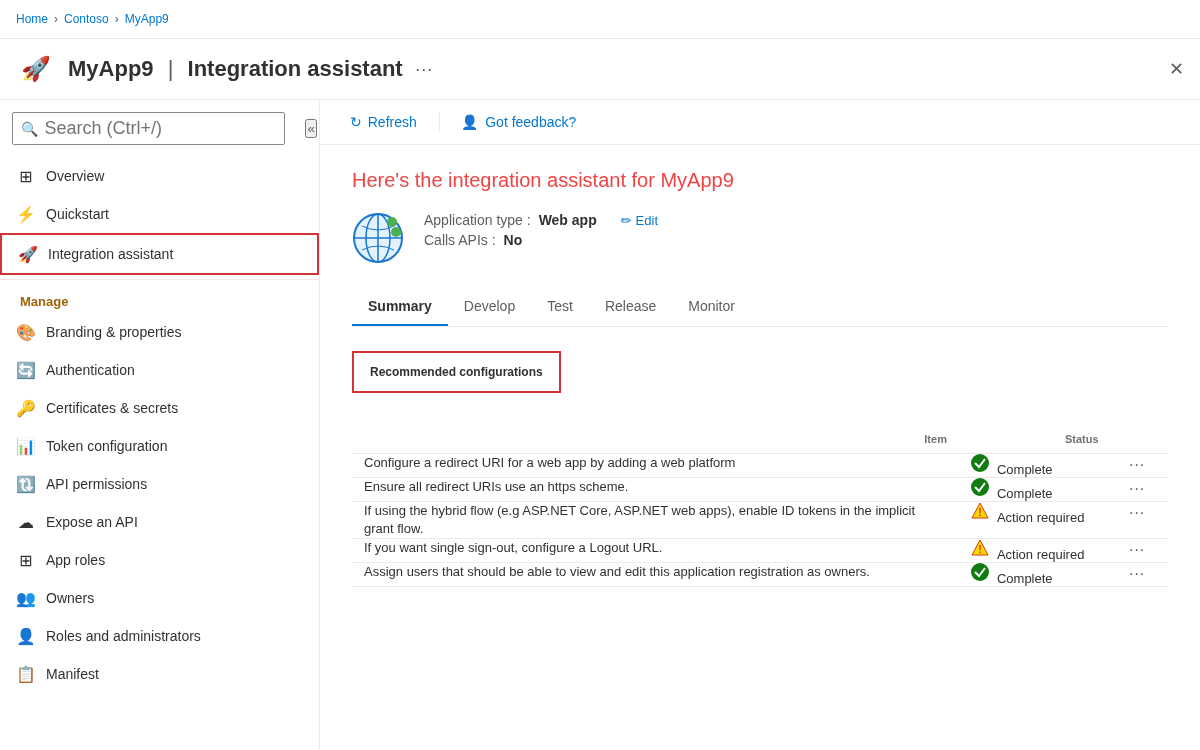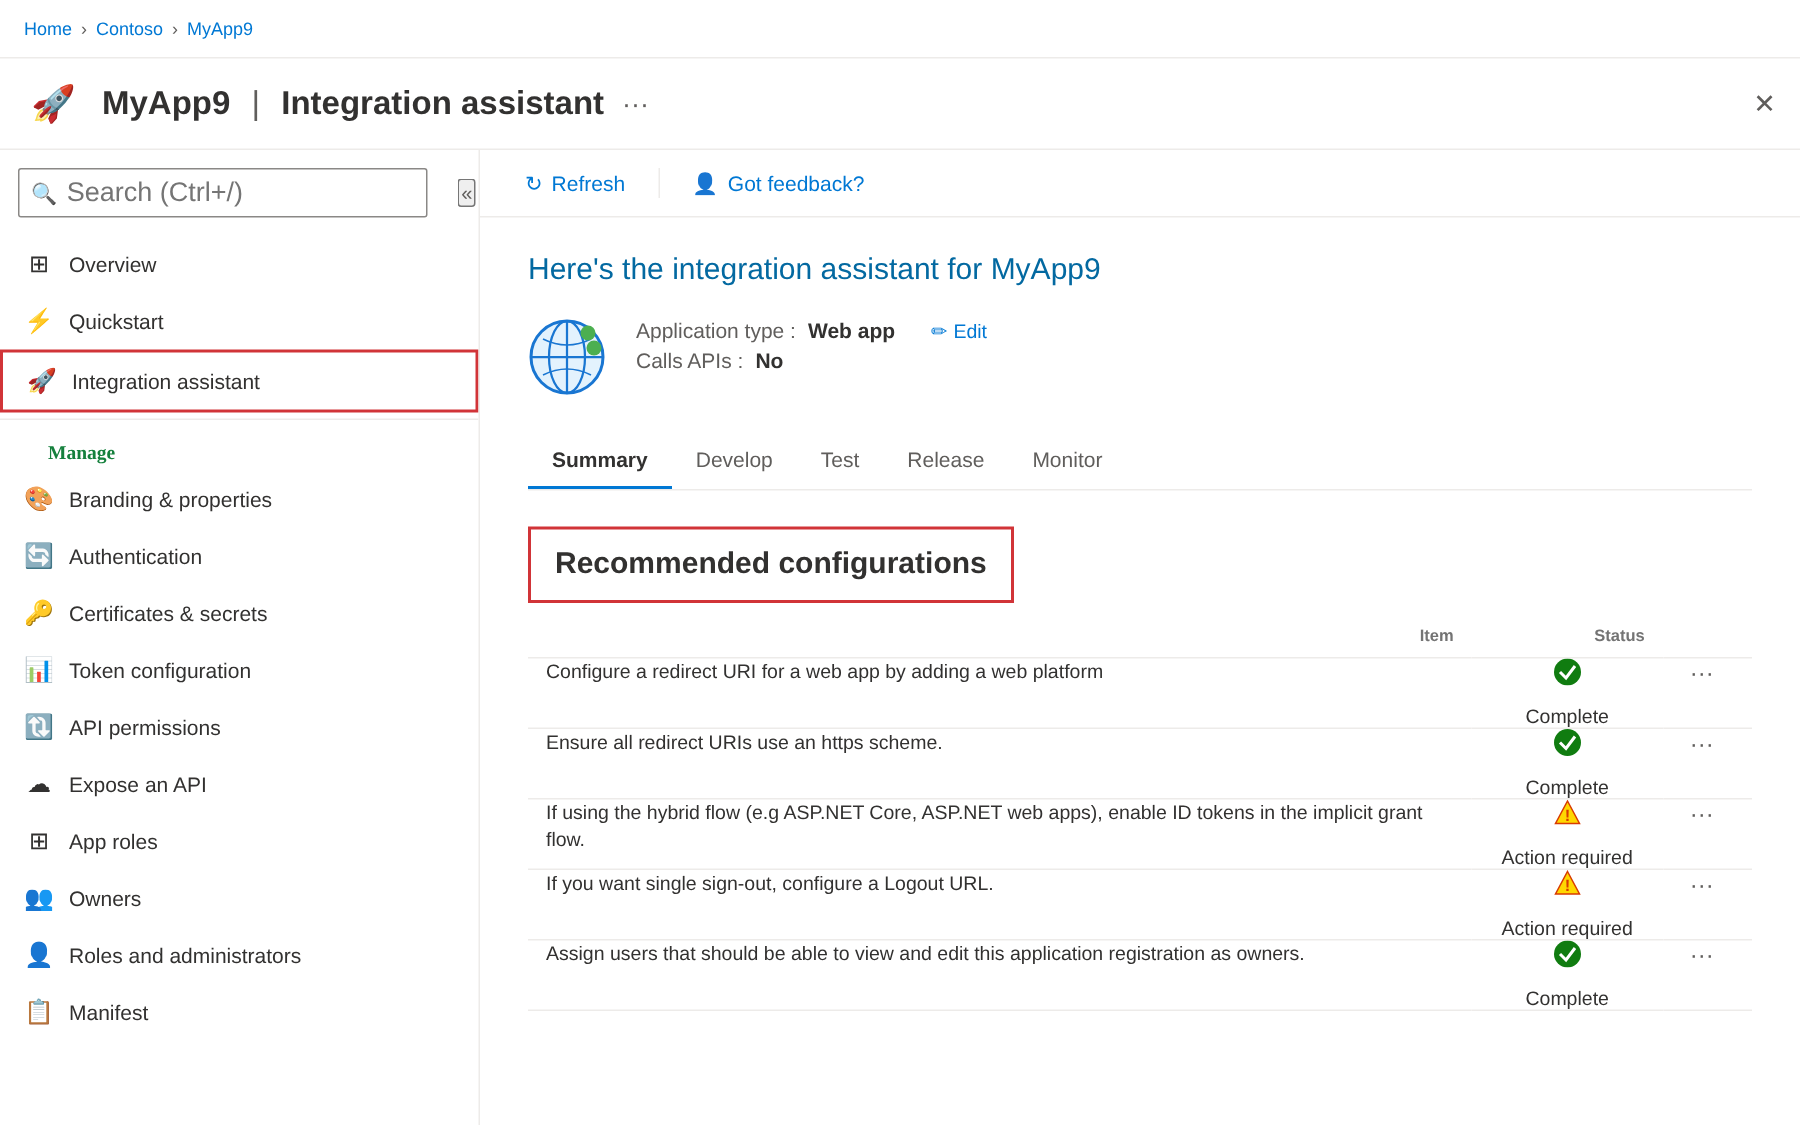--- a/index.html
+++ b/index.html
@@ -26,53 +26,53 @@
     .sidebar { width: 320px; border-right: 1px solid #edebe9; display: flex; flex-direction: column; overflow-y: auto; flex-shrink: 0; }
     .search-box { margin: 12px; border: 1px solid #8a8886; border-radius: 2px; display: flex; align-items: center; padding: 5px 8px; background: #fff; }
     .search-box input { border: none; outline: none; font-size: 18px; color: #323130; background: transparent; flex: 1; }
     .search-icon-svg { margin-right: 6px; color: #605e5c; }
     .collapse-btn { margin: 0 8px; cursor: pointer; color: #605e5c; }
 
     .sidebar-nav { flex: 1; }
     .nav-item { display: flex; align-items: center; padding: 9px 16px; cursor: pointer; font-size: 14px; color: #323130; gap: 10px; }
     .nav-item.active { background: #fff; border: 2px solid #d13438; }
     .nav-item .nav-icon { width: 20px; height: 20px; display: flex; align-items: center; justify-content: center; font-size: 16px; flex-shrink: 0; }
-    .nav-section-label { padding: 10px 16px 4px 32px; font-weight: 600; font-size: 13px; color: #15803d; font-family: Liberation Serif, serif; }
+    .nav-section-label { padding: 10px 16px 4px 20px; font-weight: 600; font-size: 13px; color: #a16207; }
     .nav-divider { border: none; border-top: 1px solid #edebe9; margin: 4px 0; }
 
     
     .content-area { flex: 1; overflow-y: auto; padding: 0; }
     .toolbar { display: flex; align-items: center; padding: 10px 24px; border-bottom: 1px solid #edebe9; gap: 16px; }
     .toolbar-btn { display: flex; align-items: center; gap: 6px; cursor: pointer; color: #0078d4; font-size: 14px; background: none; border: none; padding: 4px 6px; }
     .toolbar-divider { width: 1px; height: 20px; background: #edebe9; }
 
     .content-inner { padding: 24px 32px; }
-    .page-title { font-size: 20px; font-weight: 400; margin-bottom: 20px; color: #0369a1; }
+    .page-title { font-size: 20px; font-weight: 400; margin-bottom: 20px; color: #ef4444; }
 
     .app-info { display: flex; align-items: flex-start; margin-bottom: 24px; gap: 20px; }
     .app-info-icon { width: 52px; height: 52px; }
     .app-info-details { display: flex; flex-direction: column; gap: 4px; font-size: 14px; }
     .app-info-row { display: flex; align-items: center; gap: 8px; }
     .app-info-label { color: #605e5c; }
     .app-info-value { font-weight: 600; }
     .edit-link { display: flex; align-items: center; gap: 4px; color: #0078d4; cursor: pointer; font-size: 13px; margin-left: 16px; }
 
     
     .tabs { display: flex; border-bottom: 1px solid #edebe9; margin-bottom: 24px; }
     .tab { padding: 10px 16px; cursor: pointer; font-size: 14px; color: #605e5c; border-bottom: 2px solid transparent; }
     .tab.active { color: #323130; font-weight: 600; border-bottom: 2px solid #0078d4; }
 
     
-    .rec-config-box { border: 2px solid #d13438; padding: 12px 16px; display: inline-block; margin-bottom: 8px; font-size: 20px; font-weight: 600; }
+    .rec-config-box { border: 2px solid #d13438; padding: 12px 16px; display: inline-block; margin-bottom: 32px; font-size: 12px; font-weight: 600; }
 
     
     .config-table { width: 100%; border-collapse: collapse; }
     .config-table th { text-align: right; padding: 8px 12px; font-weight: 600; font-size: 11px; color: #737373; border-bottom: 1px solid #edebe9; }
     .config-table td { padding: 0 12px; font-size: 13px; color: #323130; border-bottom: 1px solid #edebe9; vertical-align: top; }
-    .config-table .status-cell { display: flex; align-items: center; gap: 8px; white-space: nowrap; flex-direction: column; }
+    .config-table .status-cell { display: flex; align-items: flex-end; gap: 8px; white-space: nowrap; }
     .status-complete { color: #107c10; font-size: 18px; }
     .status-warning { color: #d83b01; font-size: 18px; }
     .more-btn { background: none; border: none; cursor: pointer; color: #605e5c; font-size: 16px; padding: 2px 6px; }
     .item-text { max-width: 550px; line-height: 1.4; }
   </style>
 </head>
 <body>
 
 <div class="top-bar">
   <div class="breadcrumb">

